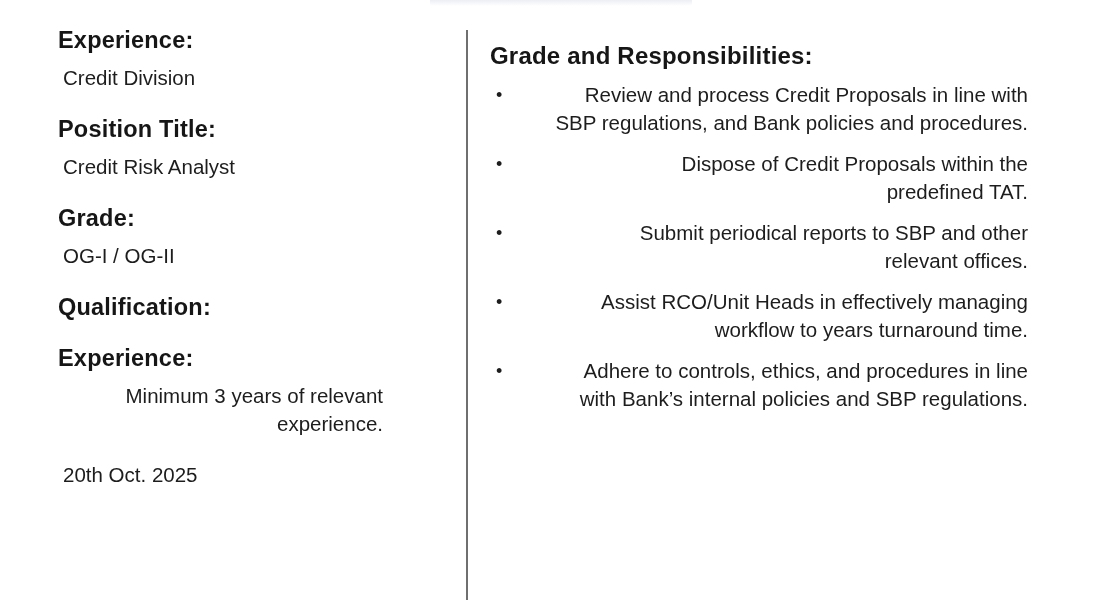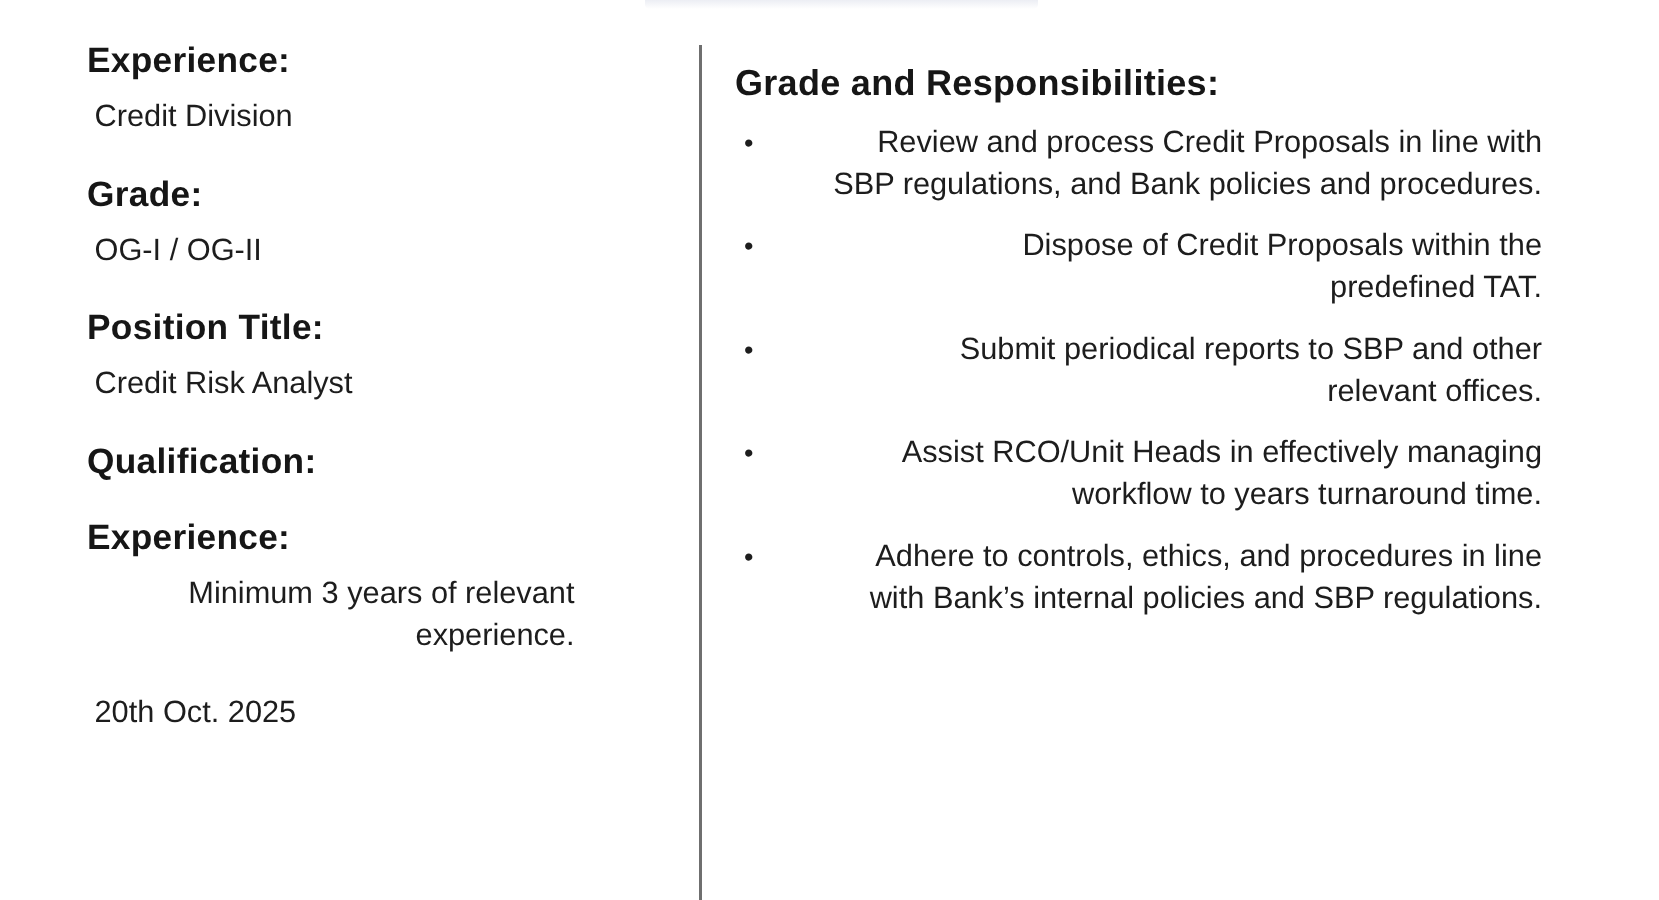--- a/index.html
+++ b/index.html
@@ -78,27 +78,27 @@
   <div class="divider"></div>
 
   <div class="left-col">
 
     <div class="section">
       <h3>Experience:</h3>
       <p class="value">Credit Division</p>
     </div>
 
     <div class="section">
-      <h3>Grade:</h3>
-      <p class="value">OG-I / OG-II</p>
+      <h3>Position Title:</h3>
+      <p class="value">Credit Risk Analyst</p>
     </div>
 
     <div class="section">
-      <h3>Position Title:</h3>
-      <p class="value">Credit Risk Analyst</p>
+      <h3>Grade:</h3>
+      <p class="value">OG-I / OG-II</p>
     </div>
 
     <div class="section">
       <h3>Qualification:</h3>
     </div>
 
     <div class="section">
       <h3>Experience:</h3>
       <p class="value multiline">Minimum 3 years of relevant
 experience.</p>

